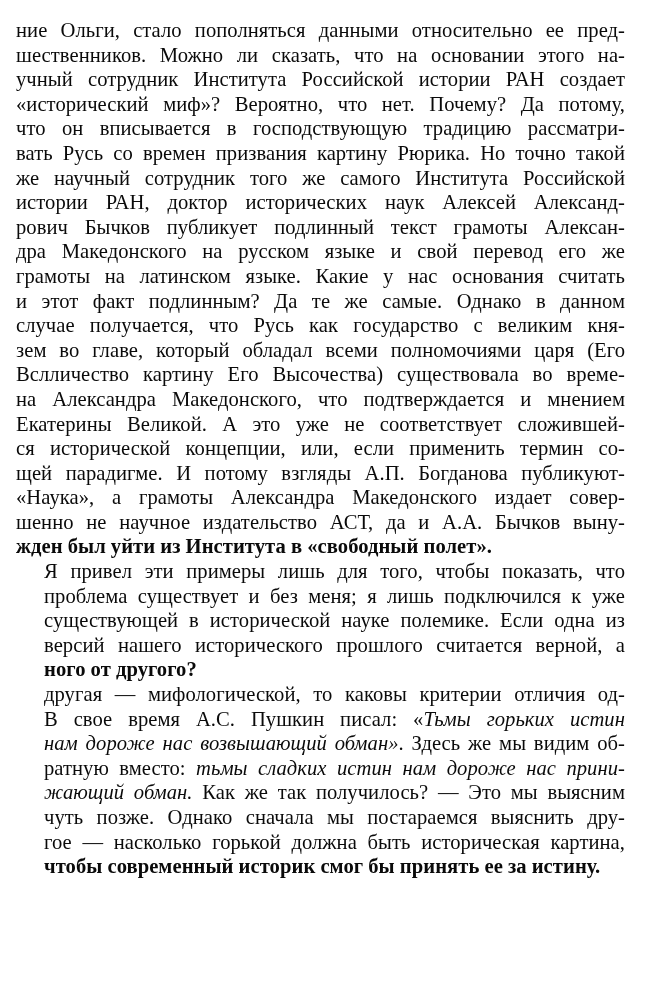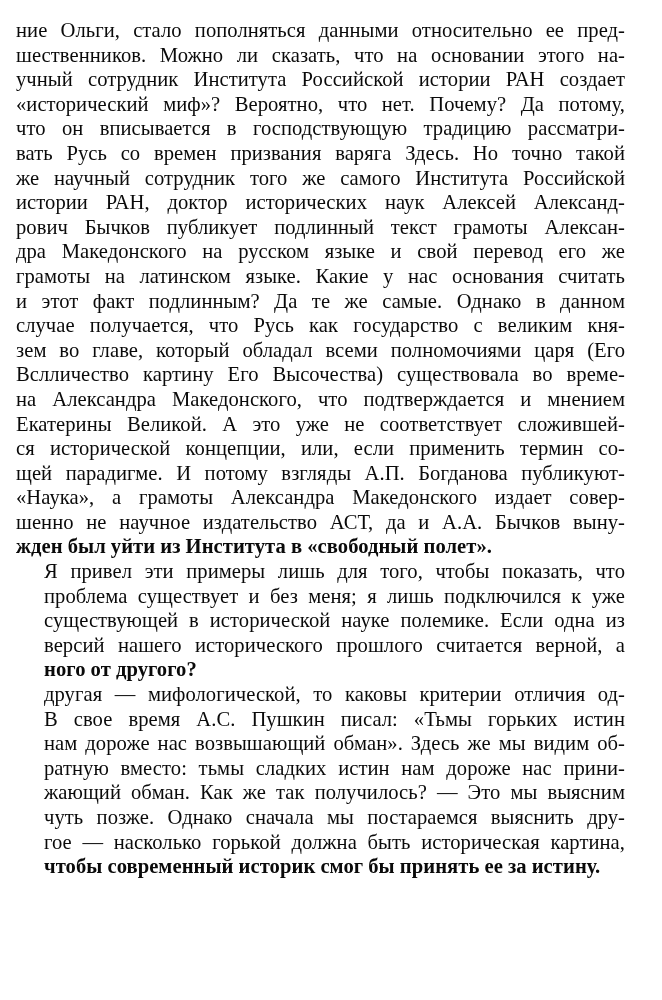--- a/index.html
+++ b/index.html
@@ -49,34 +49,35 @@
     white-space: pre-wrap;
   }
   .line.last {
     text-align-last: left;
     font-weight: bold;
   }
   .line.indent {
     text-indent: 28px;
   }
   .ital {
+    font-style: italic;
   }
 </style>
 </head>
 <body>
 
 <div class="page">
   <div class="body-text" id="body-root" style="font-size: 20.6px; line-height: 24.6px; color: rgb(10, 10, 10);">
       <p class="para">
         <span class="line"><span>ние Ольги, стало пополняться данными относительно ее пред-</span></span>
         <span class="line"><span>шественников. Можно ли сказать, что на основании этого на-</span></span>
         <span class="line"><span>учный сотрудник Института Российской истории РАН создает</span></span>
         <span class="line"><span>«исторический миф»? Вероятно, что нет. Почему? Да потому,</span></span>
         <span class="line"><span>что он вписывается в господствующую традицию рассматри-</span></span>
-        <span class="line"><span>вать Русь со времен призвания варяга Здесь. Но точно такой</span></span>
+        <span class="line"><span>вать Русь со времен призвания картину Рюрика. Но точно такой</span></span>
         <span class="line"><span>же научный сотрудник того же самого Института Российской</span></span>
         <span class="line"><span>истории РАН, доктор исторических наук Алексей Александ-</span></span>
         <span class="line"><span>рович Бычков публикует подлинный текст грамоты Алексан-</span></span>
         <span class="line"><span>дра Македонского на русском языке и свой перевод его же</span></span>
         <span class="line"><span>грамоты на латинском языке. Какие у нас основания считать</span></span>
         <span class="line"><span>и этот факт подлинным? Да те же самые. Однако в данном</span></span>
         <span class="line"><span>случае получается, что Русь как государство с великим кня-</span></span>
         <span class="line"><span>зем во главе, который обладал всеми полномочиями царя (Его</span></span>
         <span class="line"><span>Вслличество картину Его Высочества) существовала во време-</span></span>
         <span class="line"><span>на Александра Македонского, что подтверждается и мнением</span></span>

